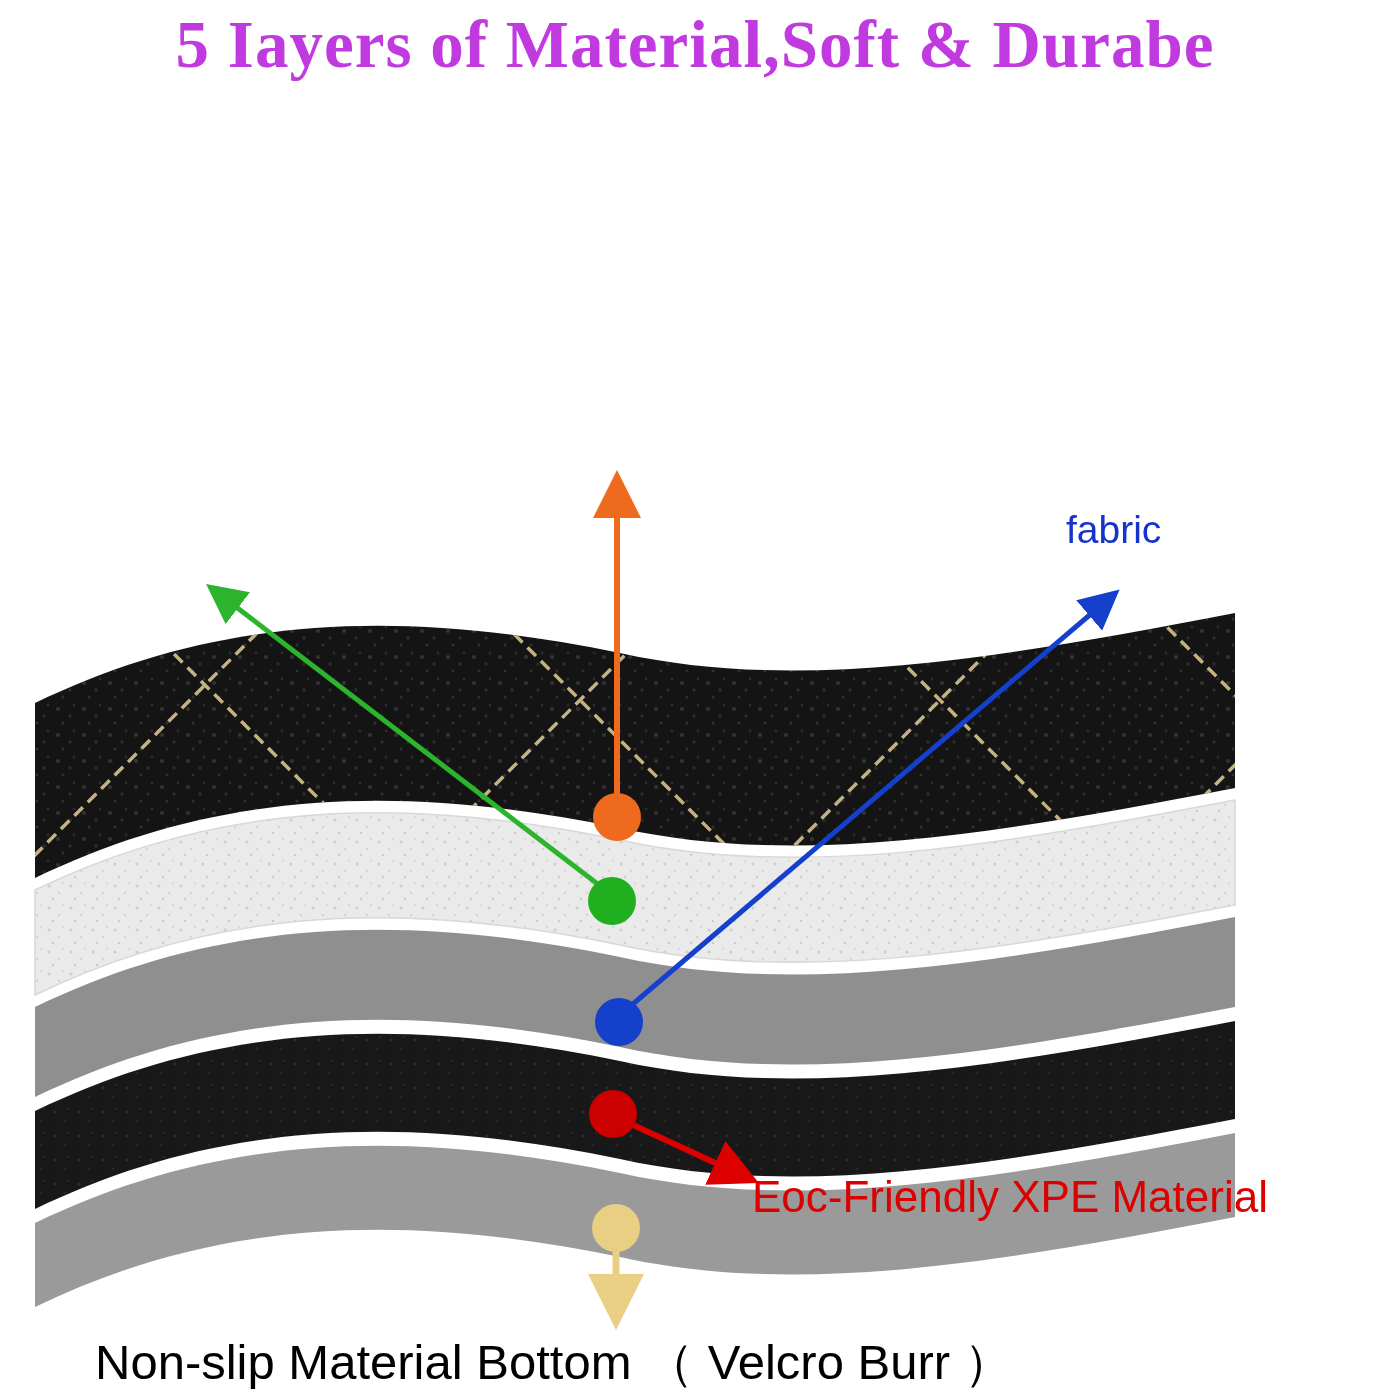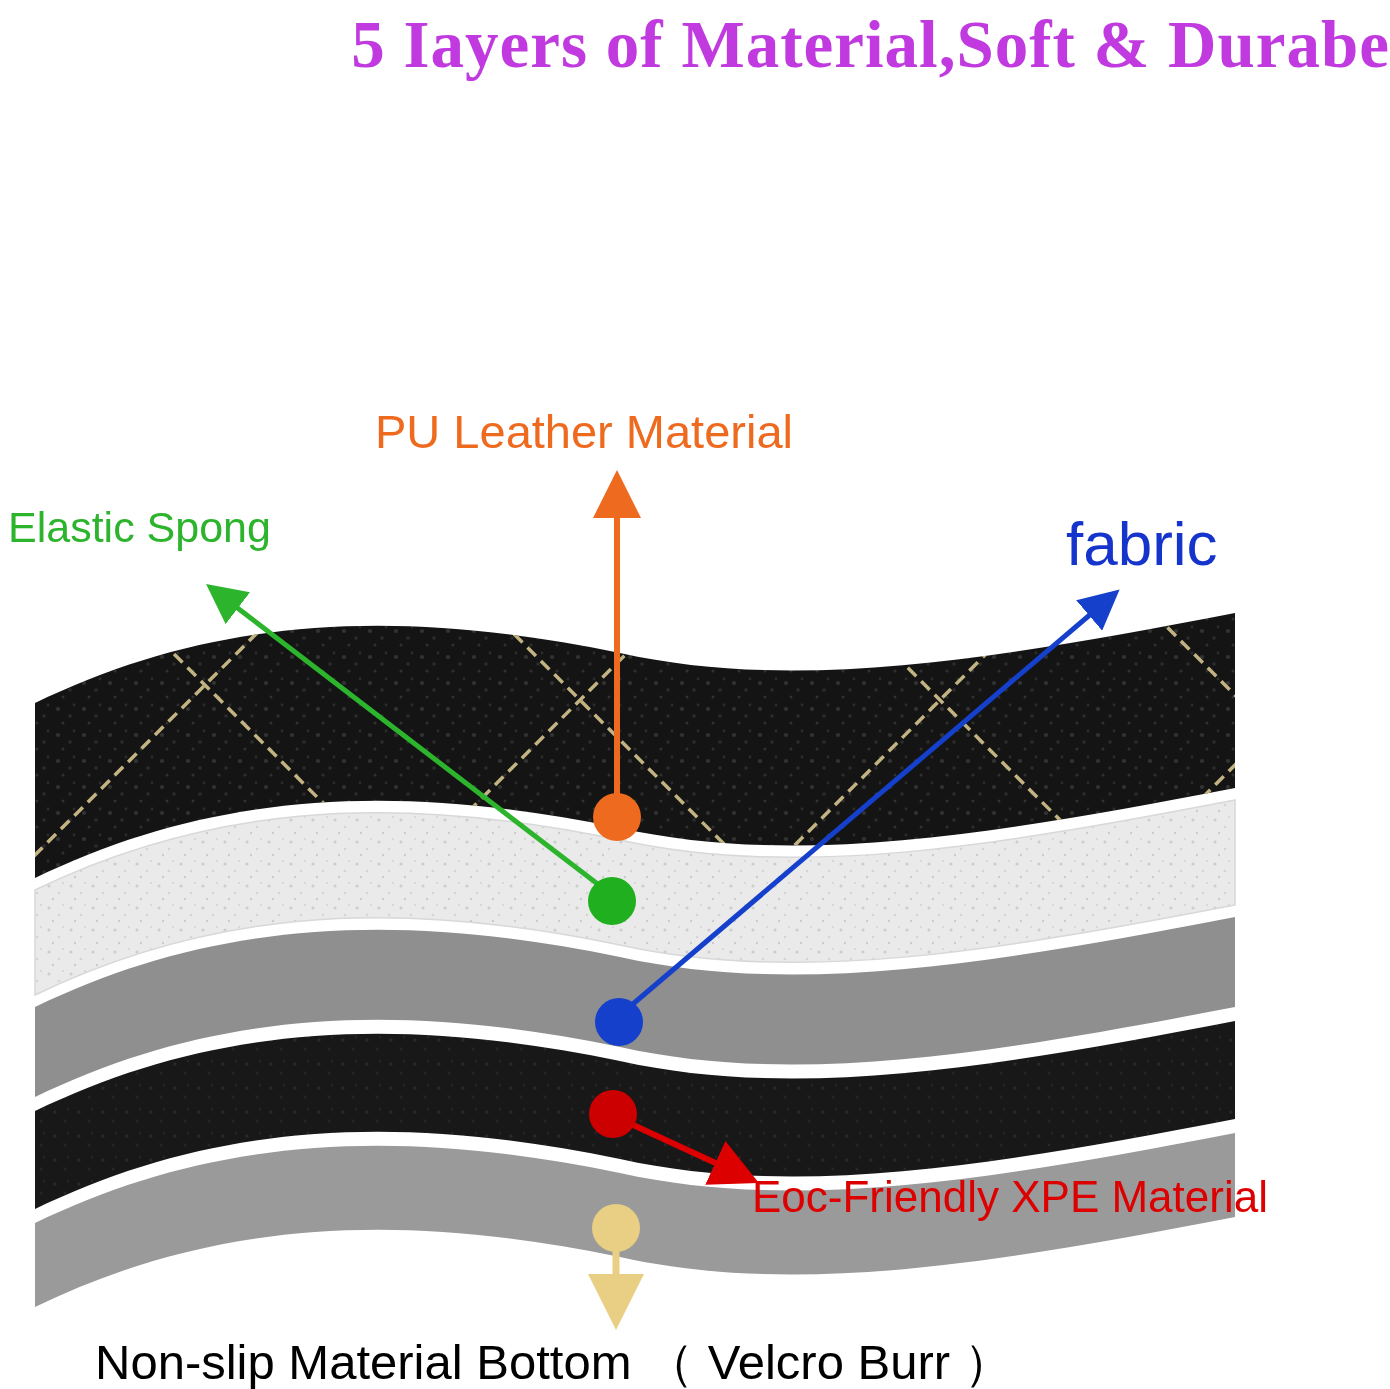--- a/index.html
+++ b/index.html
@@ -6,32 +6,32 @@
   #stage{
     position:relative;
     width:1390px;height:1389px;
     background:#ffffff;
     overflow:hidden;
     font-family:"Liberation Sans", sans-serif;
   }
   .title{
     position:absolute;
     top:6px;left:0;width:100%;
-    text-align:right;
+    text-align:center;
     font-family:"Liberation Serif", serif;
     font-weight:bold;
     font-size:67px;
     letter-spacing:1px;
     color:#c13ae0;
     white-space:nowrap;
   }
   .lbl{position:absolute;white-space:nowrap;font-weight:400;}
   .lbl-pu{top:404px;left:375px;font-size:47px;color:#ee6a1f;}
   .lbl-sponge{top:503px;left:8px;font-size:43px;color:#2cb42c;}
-  .lbl-fabric{top:508px;left:1066px;font-size:62px;color:#1534cc;}
+  .lbl-fabric{top:508px;left:1066px;font-size:39px;color:#1534cc;}
   .lbl-xpe{top:1158px;left:752px;font-size:44px;color:#dc0000;z-index:5;margin-top:14px;}
   .lbl-bottom{top:1330px;left:95px;font-size:49px;color:#000000;z-index:5;}
   svg{position:absolute;top:0;left:0;}
 </style>
 </head>
 <body>
 
 <div id="stage">
 
   <div class="title">5 Iayers of Material,Soft &amp; Durabe</div>
@@ -110,19 +110,17 @@
     <line x1="618" y1="1118" x2="748" y2="1178" stroke="#dc0000" stroke-width="6" marker-end="url(#ah-red)"></line>
     <line x1="616" y1="1250" x2="616" y2="1316" stroke="#e9cf84" stroke-width="7" marker-end="url(#ah-yellow)"></line>
 
     <circle cx="617" cy="817" r="24" fill="#ee6a1f"></circle>
     <circle cx="612" cy="901" r="24" fill="#1faf1f"></circle>
     <circle cx="619" cy="1022" r="24" fill="#1540cc"></circle>
     <circle cx="613" cy="1114" r="24" fill="#cc0000"></circle>
     <circle cx="616" cy="1228" r="24" fill="#e9cf84"></circle>
   </svg>
 
-  <div class="lbl lbl-pu">PU Leather Material</div>
-  <div class="lbl lbl-sponge">Elastic Spong</div>
   <div class="lbl lbl-fabric">fabric</div>
   <div class="lbl lbl-xpe">Eoc-Friendly XPE Material</div>
   <div class="lbl lbl-bottom">Non-slip Material Bottom （ Velcro Burr ）</div>
 
 </div>
 
 </body></html>

